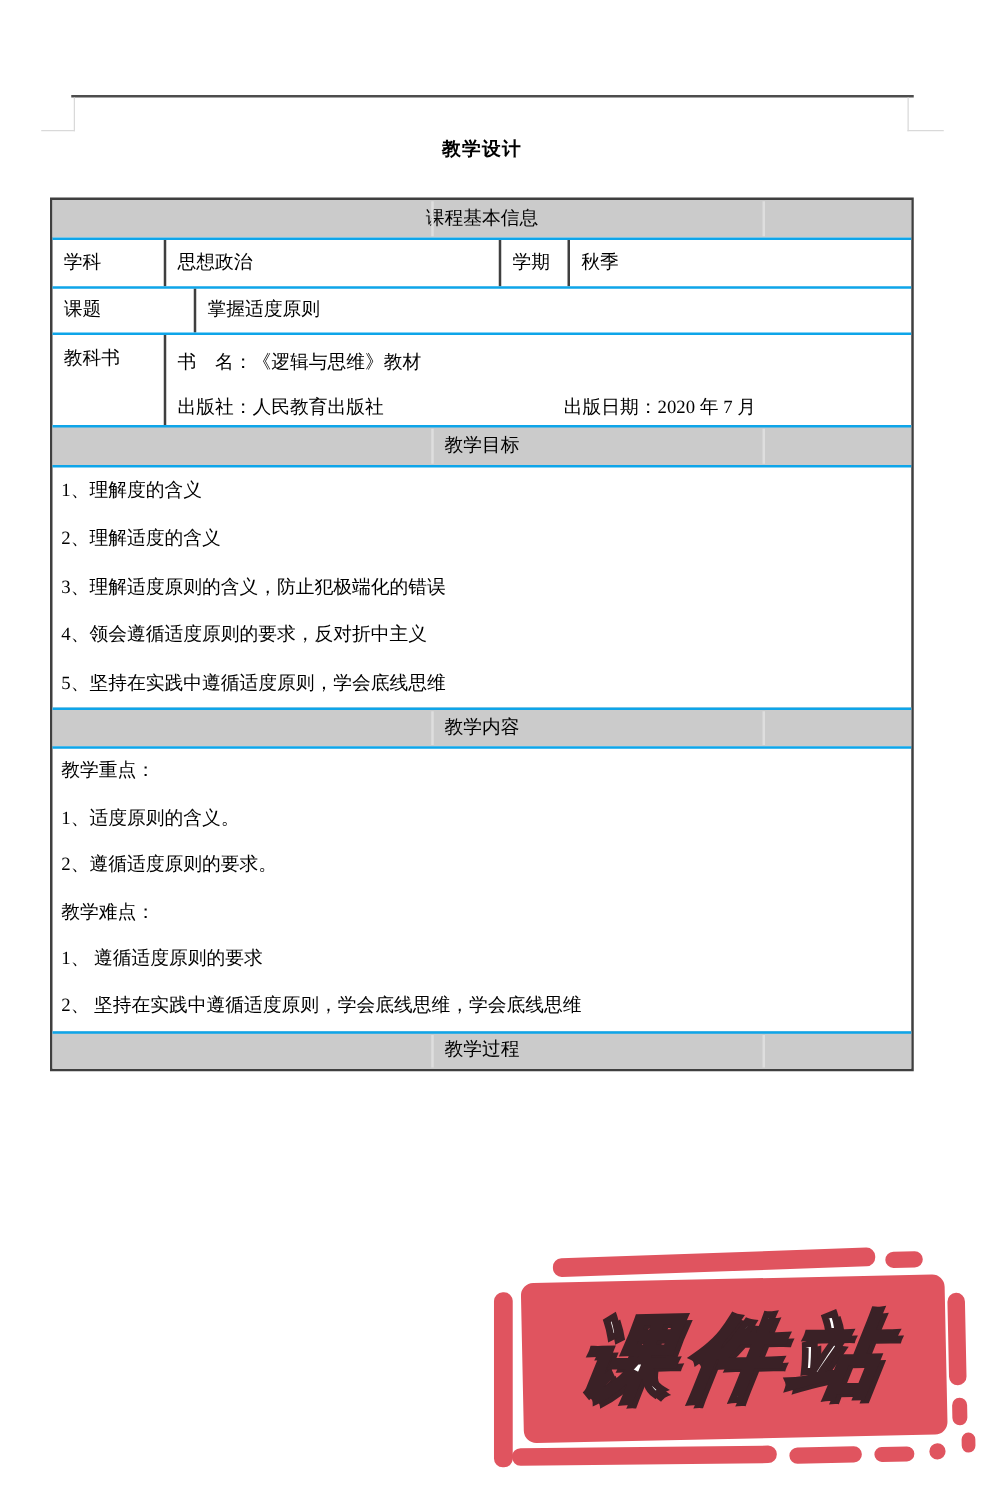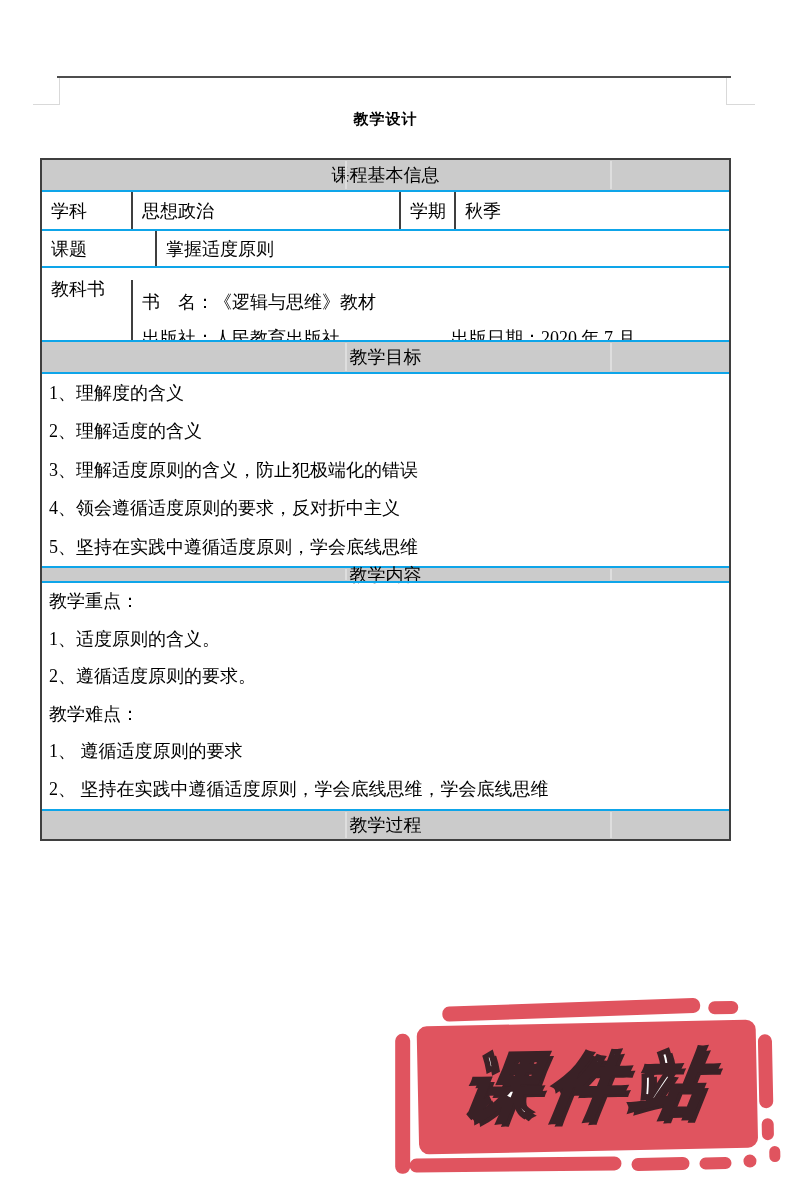--- a/index.html
+++ b/index.html
@@ -17,47 +17,47 @@
   .crop-rh{left:726px;top:104px;width:29px;height:1px;}
 
   .doc-title{
     position:absolute;left:40px;top:110px;width:691px;text-align:center;
     font-size:15px;font-weight:bold;letter-spacing:1px;
   }
 
   
   .tbl{
     position:absolute;left:40px;top:158px;width:691px;box-sizing:border-box;
-    border:2px solid #3f3f3f;font-size:18px;line-height:1;
+    border:2px solid #3f3f3f;font-size:15px;line-height:1;
   }
   .tr{display:flex;border-top:2px solid #0ea5e9;box-sizing:border-box;position:relative;}
   .tr.first{border-top:none;}
   .cell{
     box-sizing:border-box;border-left:2px solid #3f3f3f;display:flex;
     align-items:center;padding-left:9px;overflow:hidden;
   }
   .cell.cfirst{border-left:none;}
   .sec-header{
     background:#cbcbcb;display:flex;align-items:center;justify-content:center;
     position:relative;
   }
   .sec-header .ghost-line{position:absolute;top:1px;bottom:1px;width:2px;background:#dedede;}
   .gl-a{left:303px;} .gl-b{left:568px;}
   .r-h1{height:30px;} .r1{height:39px;} .r2{height:37px;gap:24px;} .r3{height:74px;}
-  .r-h2{height:32px;} .r-h3{height:15px;} .r-h4{height:30px;}
+  .r-h2{height:32px;} .r-h3{height:31px;} .r-h4{height:30px;}
 
   .w-label{flex:0 0 89px;}
   .w-subj{flex:0 0 212px;}
   .w-gradelbl{flex:0 0 56px;margin-top:48px;}
   .w-grade{flex:0 0 145px;}
   .w-semlbl{flex:0 0 55px;}
   .w-rest{flex:1 1 auto;}
 
   .cell-top{align-items:flex-start;padding-top:12px;}
-  .book-cell{display:block;padding:7px 0 0 9px;margin-top:12px;}
+  .book-cell{display:block;padding:7px 0 0 9px;}
   .book-cell p{margin:0;line-height:31px;}
   .book-cell p.second{margin-top:5px;}
   .pub-left{display:inline-block;width:309px;}
 
   .list-block{display:block;padding:0 6px 0 7px;}
   .obj-block p{margin:0;line-height:38.4px;}
   .cont-block p{margin:0;line-height:37.6px;}
 
   
   .stamp{position:absolute;left:398px;top:1002px;width:378px;height:182px;transform:rotate(-1.2deg);}

